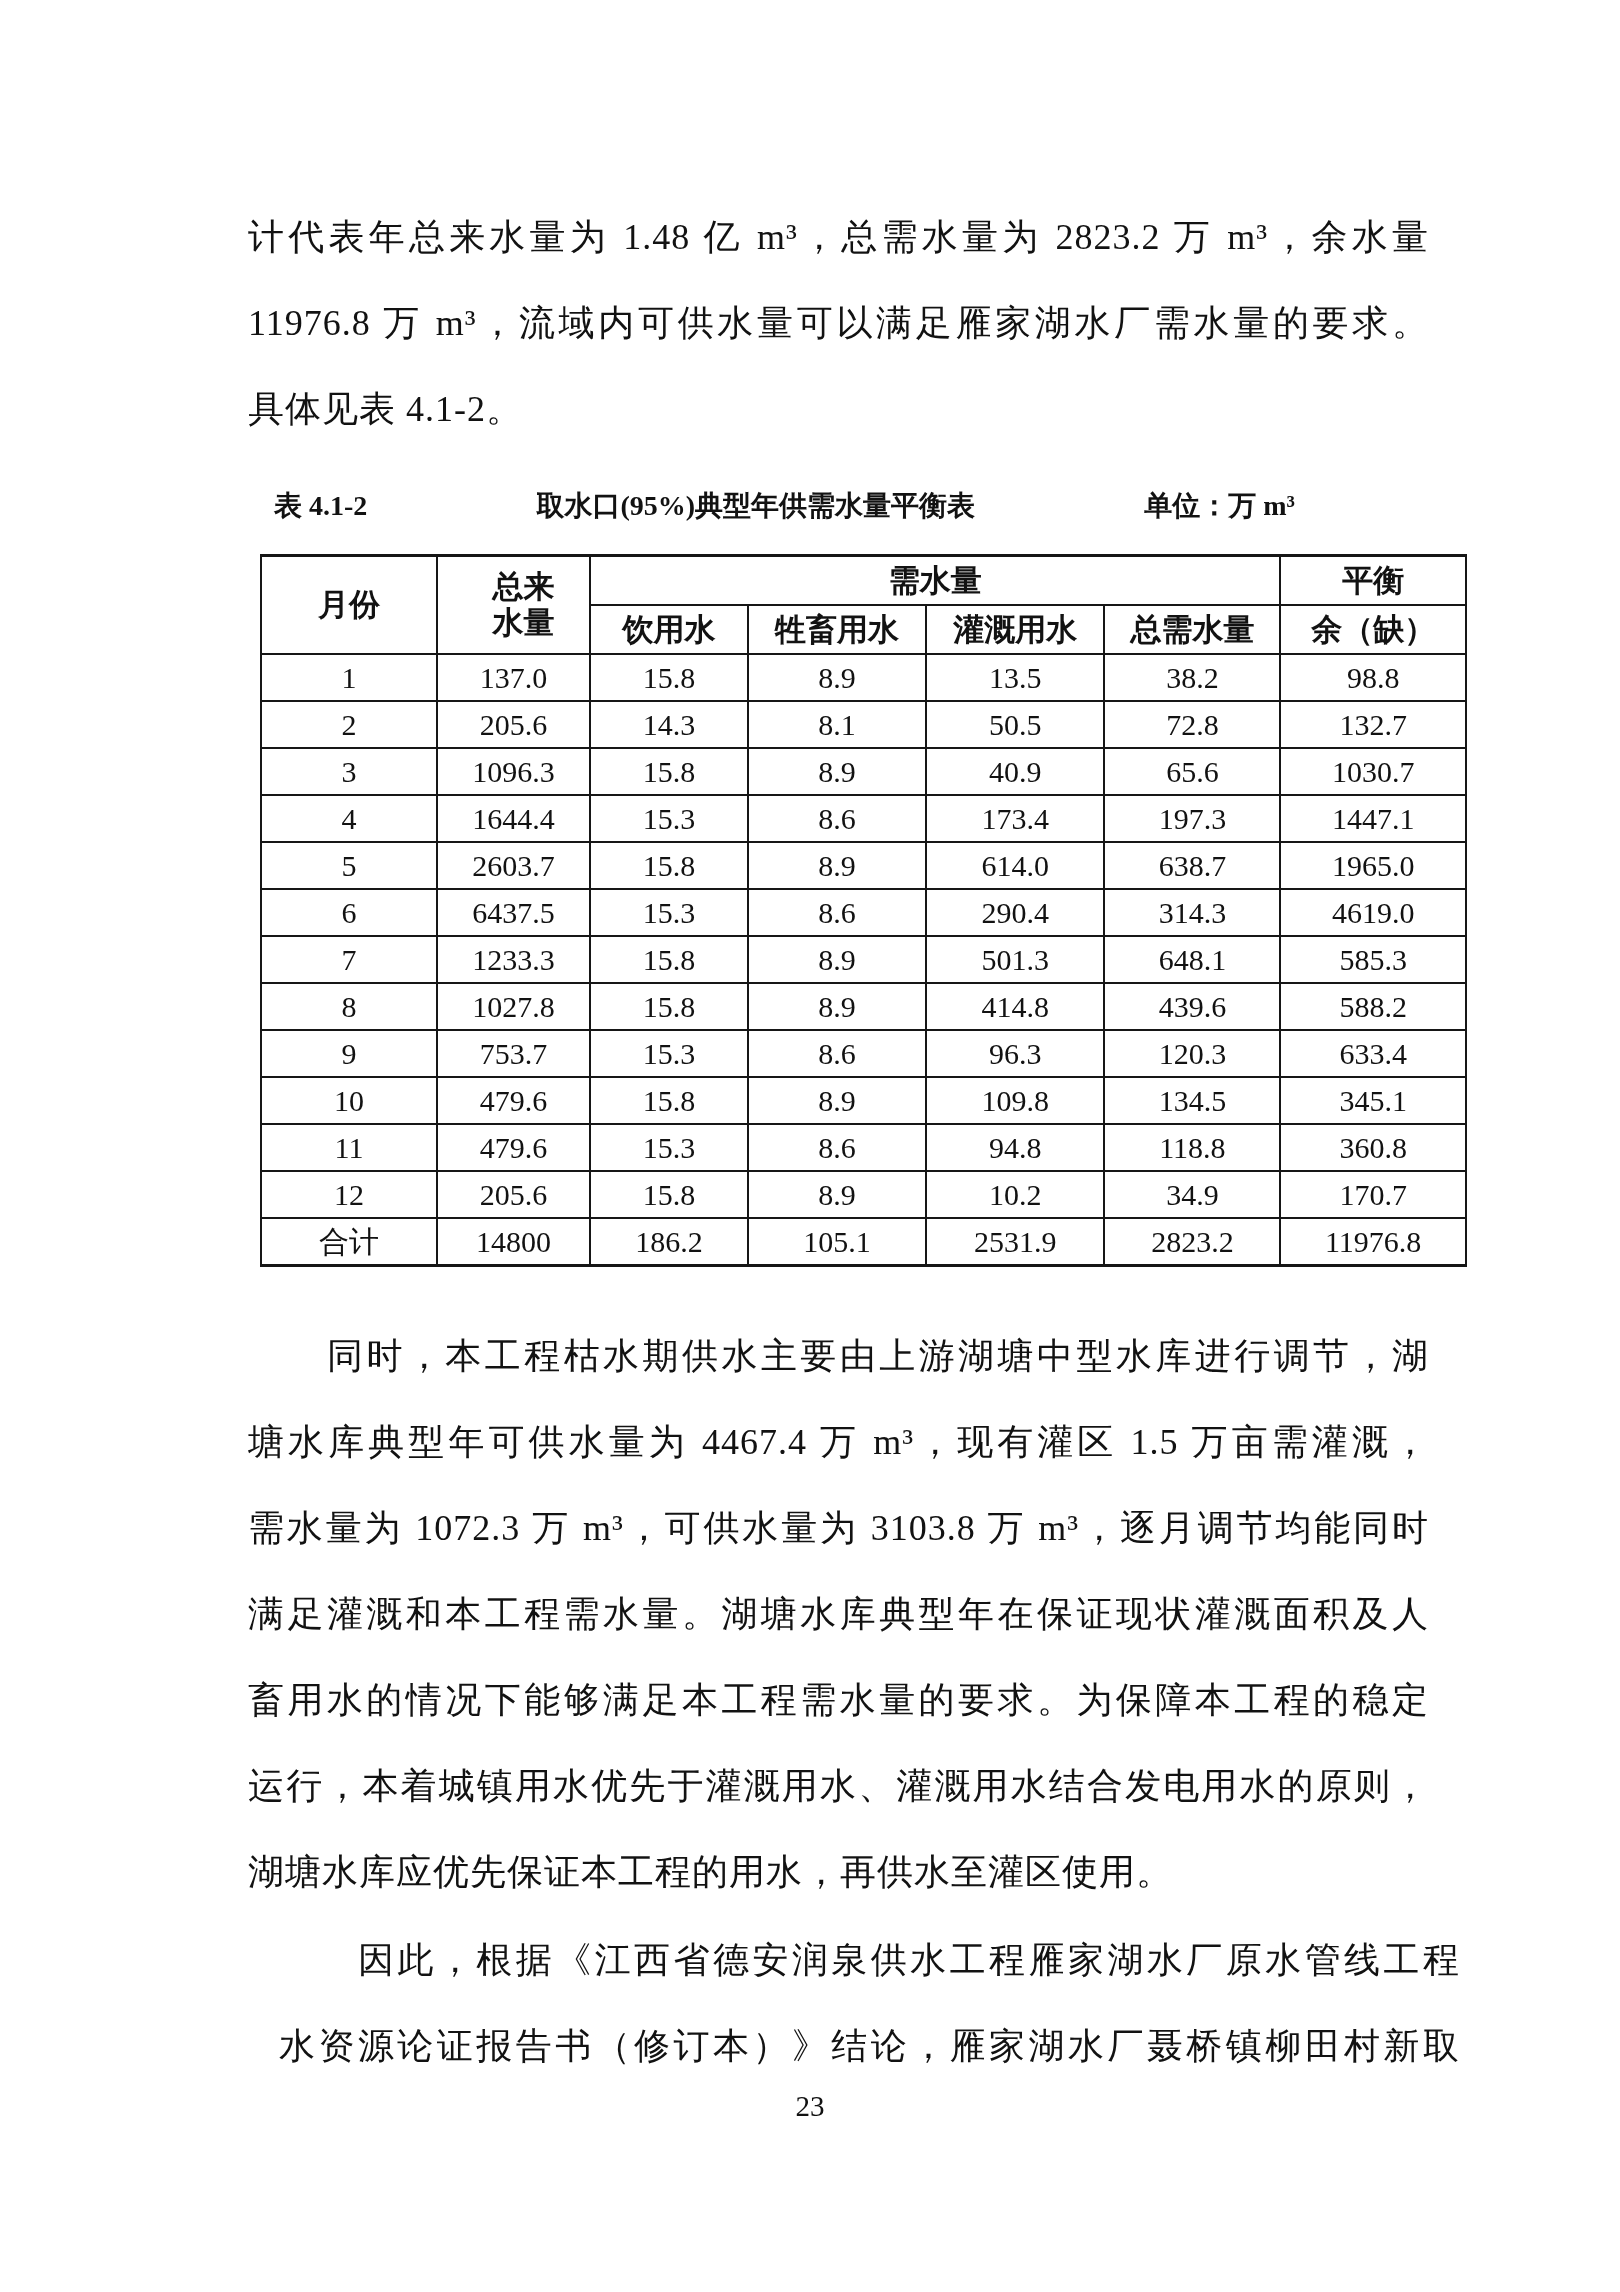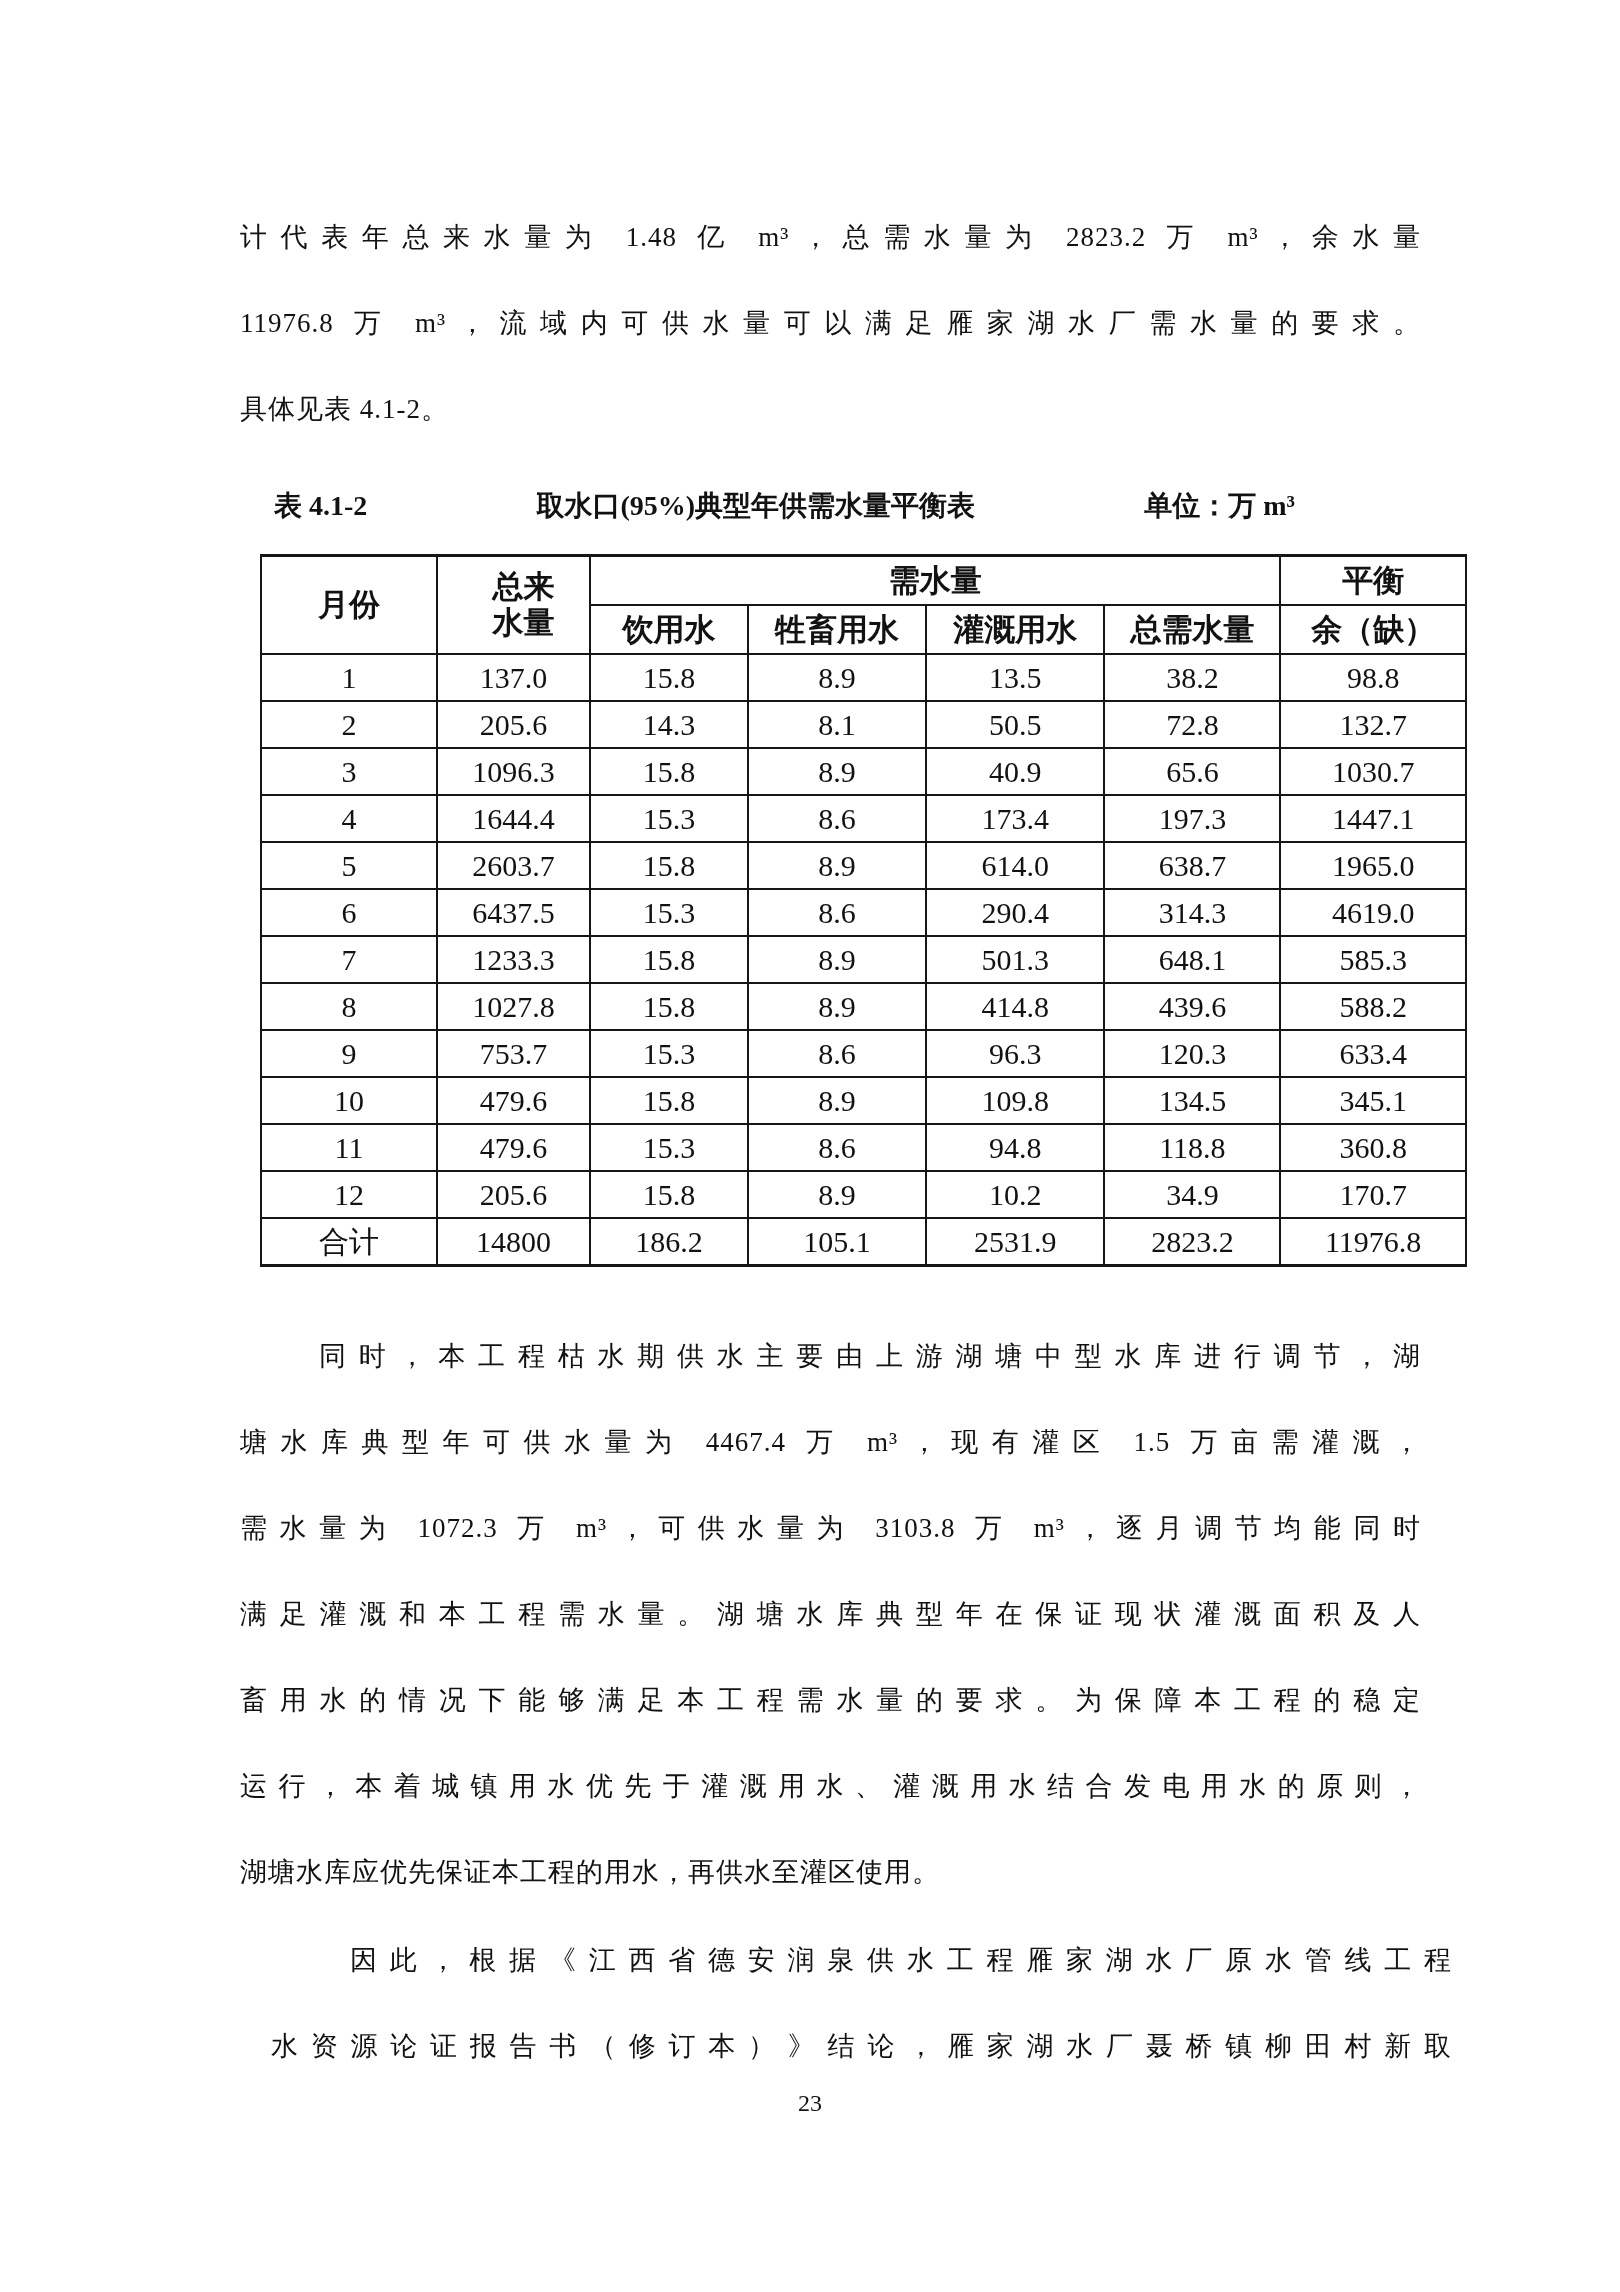--- a/index.html
+++ b/index.html
@@ -7,23 +7,23 @@
     position: relative;
     width: 1620px;
     height: 2293px;
     background: #ffffff;
     font-family: "Liberation Serif", "DejaVu Serif", serif;
     color: #121212;
     overflow: hidden;
   }
   .para {
     position: absolute;
-    left: 240px;
+    left: 248px;
     width: 1181px;
-    font-size: 27px;
+    font-size: 36px;
     letter-spacing: 1px;
   }
   .para .line {
     height: 86px;
     line-height: 86px;
     white-space: nowrap;
     text-align: justify;
     text-align-last: justify;
     overflow: hidden;
   }
@@ -81,21 +81,21 @@
     height: 45px;
     line-height: 45px;
     white-space: nowrap;
   }
   .page-number {
     position: absolute;
     top: 2090px;
     left: 0;
     width: 100%;
     text-align: center;
-    font-size: 24px;
+    font-size: 29px;
   }
 </style>
 </head>
 <body>
 
 <div class="page">
 
   <div class="para intro">
       <div class="line">计代表年总来水量为 1.48 亿 m³，总需水量为 2823.2 万 m³，余水量</div>
       <div class="line">11976.8 万 m³，流域内可供水量可以满足雁家湖水厂需水量的要求。</div>

